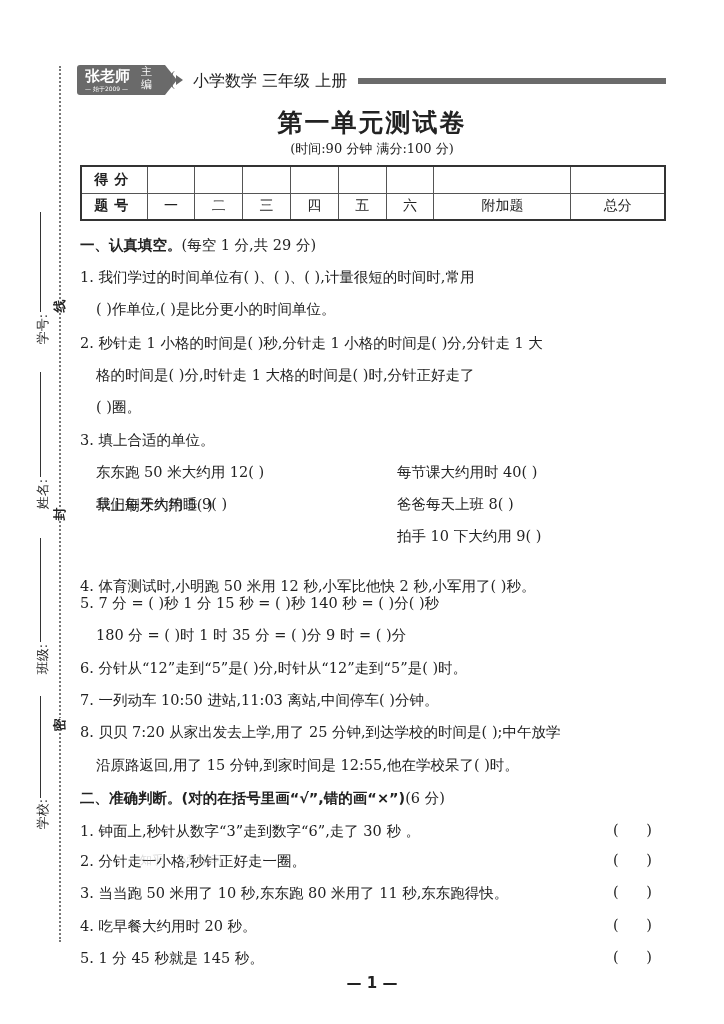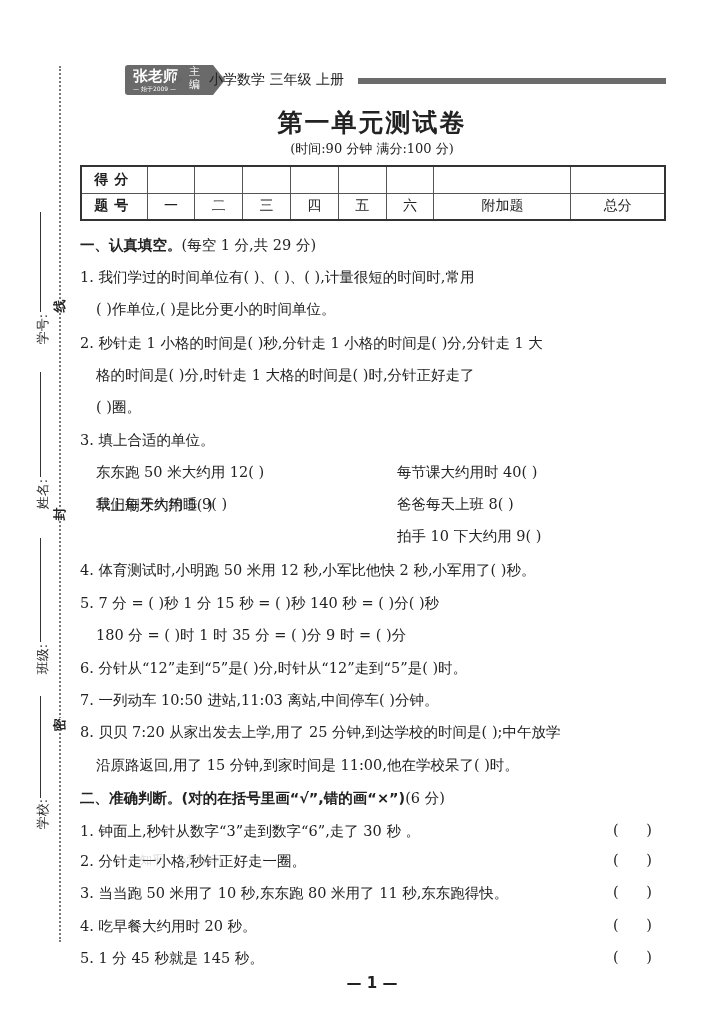--- a/index.html
+++ b/index.html
@@ -6,28 +6,28 @@
     html, body { width: 724px; height: 1024px; background: #ffffff; overflow: hidden; }
     body { position: relative; font-family: "DejaVu Serif", "Liberation Serif", serif; color: #222; }
 
     
     .dotline { position: absolute; left: 59px; top: 66px; height: 876px; border-left: 2px dotted #777; }
     .seal-char { position: absolute; left: 53px; width: 14px; font-size: 13px; font-weight: bold; background: #fff; font-family: "DejaVu Sans", sans-serif; transform: rotate(-90deg); text-align: center; line-height: 14px; }
     .field-label { position: absolute; left: 28px; font-size: 13px; font-family: "DejaVu Sans", sans-serif; transform: rotate(-90deg); white-space: nowrap; }
     .field-line { position: absolute; left: 40px; width: 1px; background: #333; }
 
     
-    .brand { position: absolute; left: 77px; top: 65px; width: 100px; height: 30px; background: #6a6a6a; border-radius: 3px 0 0 3px; clip-path: polygon(0 0, 88% 0, 100% 50%, 88% 100%, 0 100%); color: #fff; font-family: "DejaVu Sans", sans-serif; margin-left: 48px; }
+    .brand { position: absolute; left: 77px; top: 65px; width: 100px; height: 30px; background: #6a6a6a; border-radius: 3px 0 0 3px; clip-path: polygon(0 0, 88% 0, 100% 50%, 88% 100%, 0 100%); color: #fff; font-family: "DejaVu Sans", sans-serif; }
     .brand-name { position: absolute; left: 8px; top: 2px; font-size: 15px; font-weight: bold; letter-spacing: 0px; }
     .brand-sub { position: absolute; left: 8px; top: 20px; font-size: 6px; }
     .brand-zhu { position: absolute; left: 64px; top: 1px; font-size: 11px; line-height: 12px; }
     .brand-bian { position: absolute; left: 64px; top: 14px; font-size: 11px; line-height: 12px; }
     .arrow-dot { position: absolute; left: 176px; top: 75px; width: 0; height: 0; border-left: 7px solid #666; border-top: 5px solid transparent; border-bottom: 5px solid transparent; }
     .arrow-arc { position: absolute; left: 170px; top: 71px; width: 10px; height: 18px; border-left: 2px solid #666; border-radius: 50%; }
-    .header-subject { position: absolute; left: 193px; top: 71px; font-size: 14px; font-family: "DejaVu Sans", sans-serif; color: #222; white-space: nowrap; margin-left: 16px; }
+    .header-subject { position: absolute; left: 193px; top: 71px; font-size: 16px; font-family: "DejaVu Sans", sans-serif; color: #222; white-space: nowrap; }
     .header-bar { position: absolute; left: 358px; top: 78px; width: 308px; height: 6px; background: #6b6b6b; }
 
     .title { position: absolute; left: 0; width: 744px; top: 106px; text-align: center; font-size: 25px; font-weight: bold; letter-spacing: 2px; }
     .subtitle { position: absolute; left: 0; width: 744px; top: 140px; text-align: center; font-size: 13px; }
 
     
     table.score { position: absolute; left: 80px; top: 165px; width: 586px; border-collapse: collapse; border: 2px solid #333; }
     table.score td { border: 1px solid #555; height: 27px; text-align: center; font-size: 14px; }
     table.score td.head { font-family: "DejaVu Sans", sans-serif; font-weight: bold; width: 66px; letter-spacing: 6px; }
 
@@ -107,27 +107,27 @@
 <div class="line" style="top:334px">2. 秒针走 1 小格的时间是(      )秒,分针走 1 小格的时间是(      )分,分针走 1 大</div>
 <div class="line indent" style="top:366px">格的时间是(       )分,时针走 1 大格的时间是(       )时,分针正好走了</div>
 <div class="line indent" style="top:398px">(      )圈。</div>
 <div class="line" style="top:431px">3. 填上合适的单位。</div>
 <div class="line indent" style="top:463px">东东跑 50 米大约用 12(       )</div>
 <div class="line col2" style="top:463px">每节课大约用时 40(       )</div>
 <div class="line indent" style="top:495px">我们每天大约睡 9(       )</div>
 <div class="line col2" style="top:495px">爸爸每天上班 8(       )</div>
 <div class="line indent" style="top:496px">早上刷牙约用 5(       )</div>
 <div class="line col2" style="top:527px">拍手 10 下大约用 9(       )</div>
-<div class="line" style="top:561px">4. 体育测试时,小明跑 50 米用 12 秒,小军比他快 2 秒,小军用了(      )秒。</div>
+<div class="line" style="top:577px">4. 体育测试时,小明跑 50 米用 12 秒,小军比他快 2 秒,小军用了(      )秒。</div>
 <div class="line" style="top:594px">5. 7 分 = (      )秒     1 分 15 秒 = (      )秒     140 秒 = (      )分(      )秒</div>
 <div class="line indent" style="top:626px">180 分 = (      )时   1 时 35 分 = (      )分     9 时 = (      )分</div>
 <div class="line" style="top:659px">6. 分针从“12”走到“5”是(      )分,时针从“12”走到“5”是(      )时。</div>
 <div class="line" style="top:691px">7. 一列动车 10:50 进站,11:03 离站,中间停车(      )分钟。</div>
 <div class="line" style="top:723px">8. 贝贝 7:20 从家出发去上学,用了 25 分钟,到达学校的时间是(       );中午放学</div>
-<div class="line indent" style="top:756px">沿原路返回,用了 15 分钟,到家时间是 11:00,他在学校呆了(      )时。</div>
+<div class="line indent" style="top:756px">沿原路返回,用了 15 分钟,到家时间是 12:55,他在学校呆了(      )时。</div>
 
 <div class="line section" style="top:789px">
   <span>二、准确判断。(对的在括号里画“√”,错的画“×”)</span><span class="note">(6 分)</span>
 </div>
 <div class="line" style="top:822px">1. 钟面上,秒针从数字“3”走到数字“6”,走了 30 秒 。</div>
 <div class="paren" style="top:822px">(      )</div>
 <div class="line" style="top:852px">2. 分针走一小格,秒针正好走一圈。</div>
 <div class="paren" style="top:852px">(      )</div>
 <div class="watermark">知乎 · 小学学习</div>
 <div class="line" style="top:884px">3. 当当跑 50 米用了 10 秒,东东跑 80 米用了 11 秒,东东跑得快。</div>

